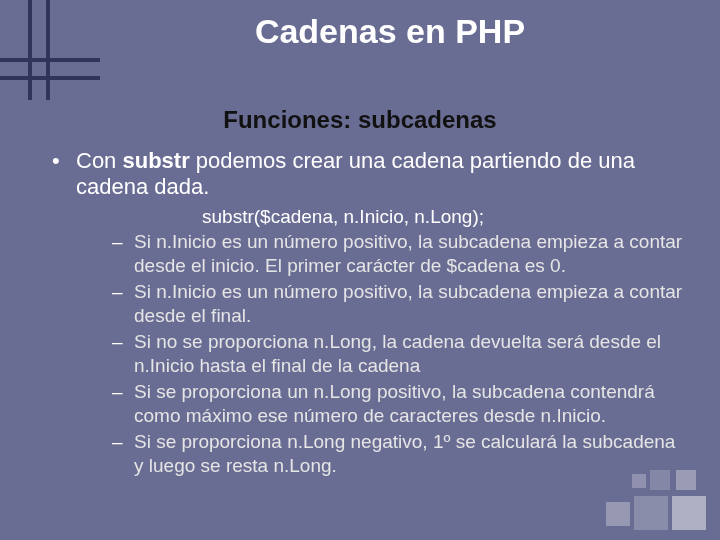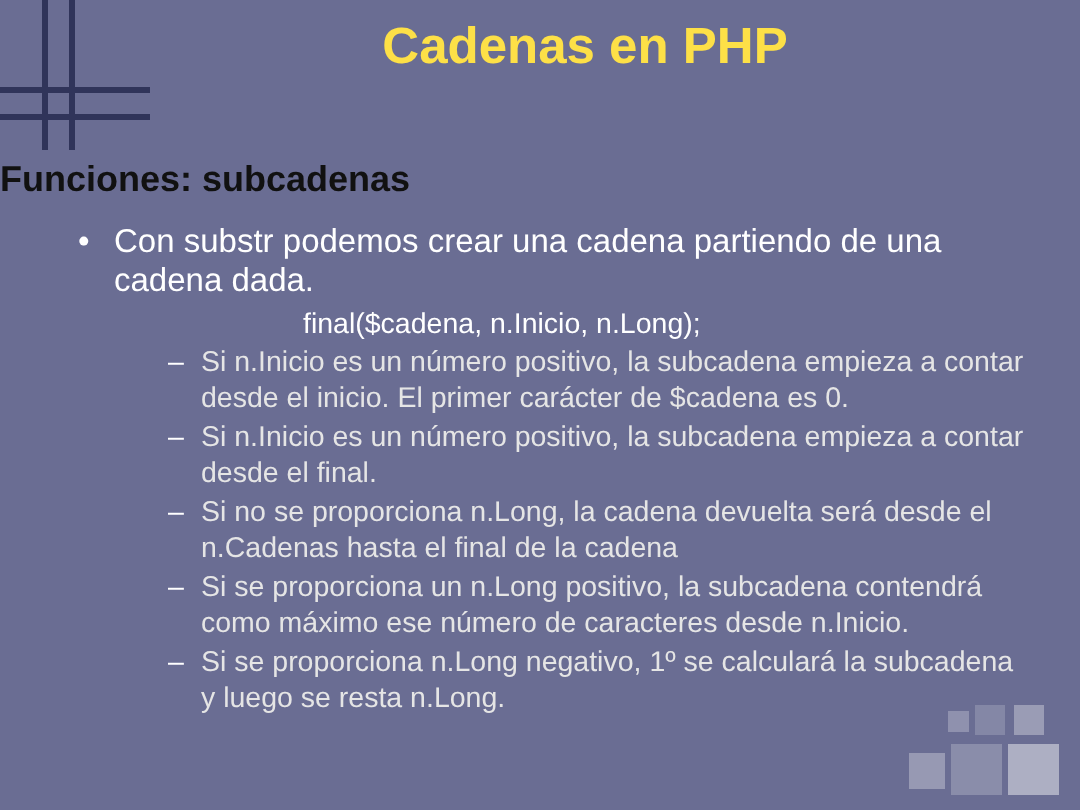--- a/index.html
+++ b/index.html
@@ -22,27 +22,28 @@
   .grid-deco .vline2 { position: absolute; left: 46px; top: 0; width: 4px; height: 100px; background: #30345a; }
   .grid-deco .hline1 { position: absolute; left: 0; top: 58px; height: 4px; width: 100px; background: #30345a; }
   .grid-deco .hline2 { position: absolute; left: 0; top: 76px; height: 4px; width: 100px; background: #30345a; }
   .title {
     position: absolute;
     top: 12px;
     left: 0; right: 0;
     text-align: center;
     font-size: 34px;
     font-weight: bold;
-    color: #fde047;
+    color: #ffffff;
     padding-left: 60px;
   }
   .subtitle {
     position: absolute;
     top: 106px;
     left: 0; right: 0;
+    text-align: center;
     font-size: 24px;
     font-weight: bold;
     color: #111111;
   }
   .content {
     position: absolute;
     top: 148px;
     left: 52px;
     right: 30px;
   }
@@ -57,21 +58,21 @@
     font-size: 22px;
     color: #ffffff;
     line-height: 26px;
     text-align: left;
   }
   .bullet-text {
     font-size: 22px;
     line-height: 26px;
     color: #ffffff;
   }
-  .bullet-text b { font-weight: normal; }
+  .bullet-text b { font-weight: bold; }
   .code-line {
     font-size: 19px;
     color: #ffffff;
     margin-left: 150px;
     margin-top: 4px;
     margin-bottom: 2px;
     font-family: Arial, Helvetica, sans-serif;
   }
   .sublist {
     margin-left: 60px;
@@ -125,34 +126,34 @@
 <h2 class="subtitle">Funciones: subcadenas</h2>
 
 <div class="content">
   <div class="bullet-row">
     <div class="bullet">•</div>
     <div class="bullet-text">
       <span>Con </span><b>substr</b><span> podemos crear una cadena partiendo de una cadena dada.</span>
     </div>
   </div>
 
-  <div class="code-line">final($cadena, n.Inicio, n.Long);</div>
+  <div class="code-line">substr($cadena, n.Inicio, n.Long);</div>
 
   <div class="sublist">
     <div class="sub-row">
       <div class="dash">–</div>
       <div class="sub-text">Si n.Inicio es un número positivo, la subcadena empieza a contar desde el inicio. El primer carácter de $cadena es 0.</div>
     </div>
     <div class="sub-row">
       <div class="dash">–</div>
       <div class="sub-text">Si n.Inicio es un número positivo, la subcadena empieza a contar desde el final.</div>
     </div>
     <div class="sub-row">
       <div class="dash">–</div>
-      <div class="sub-text">Si no se proporciona n.Long, la cadena devuelta será desde el n.Cadenas hasta el final de la cadena</div>
+      <div class="sub-text">Si no se proporciona n.Long, la cadena devuelta será desde el n.Inicio hasta el final de la cadena</div>
     </div>
     <div class="sub-row">
       <div class="dash">–</div>
       <div class="sub-text">Si se proporciona un n.Long positivo, la subcadena contendrá como máximo ese número de caracteres desde n.Inicio.</div>
     </div>
     <div class="sub-row">
       <div class="dash">–</div>
       <div class="sub-text">Si se proporciona n.Long negativo, 1º se calculará la subcadena y luego se resta n.Long.</div>
     </div>
   </div>

